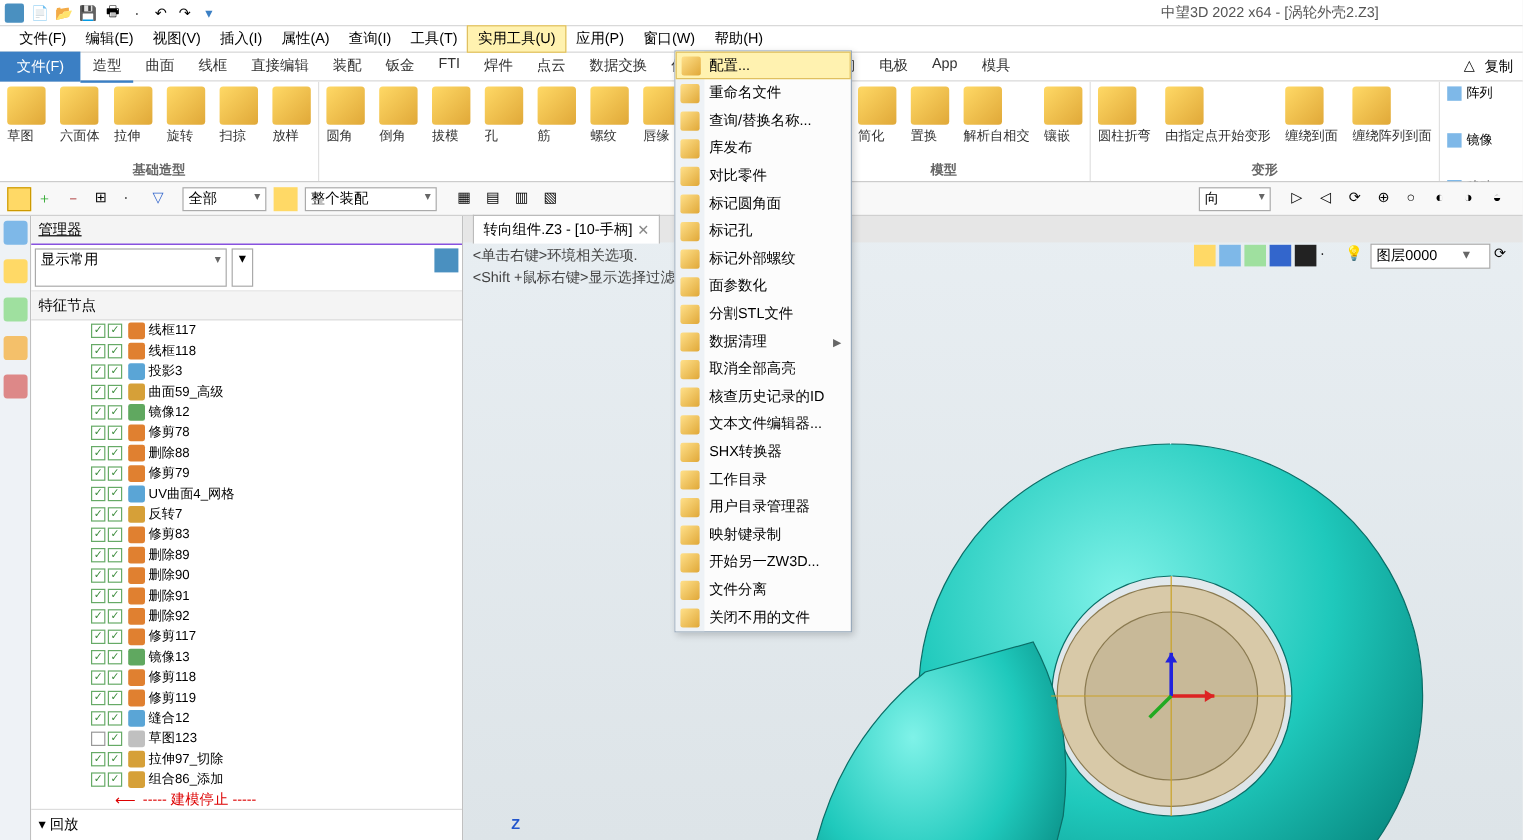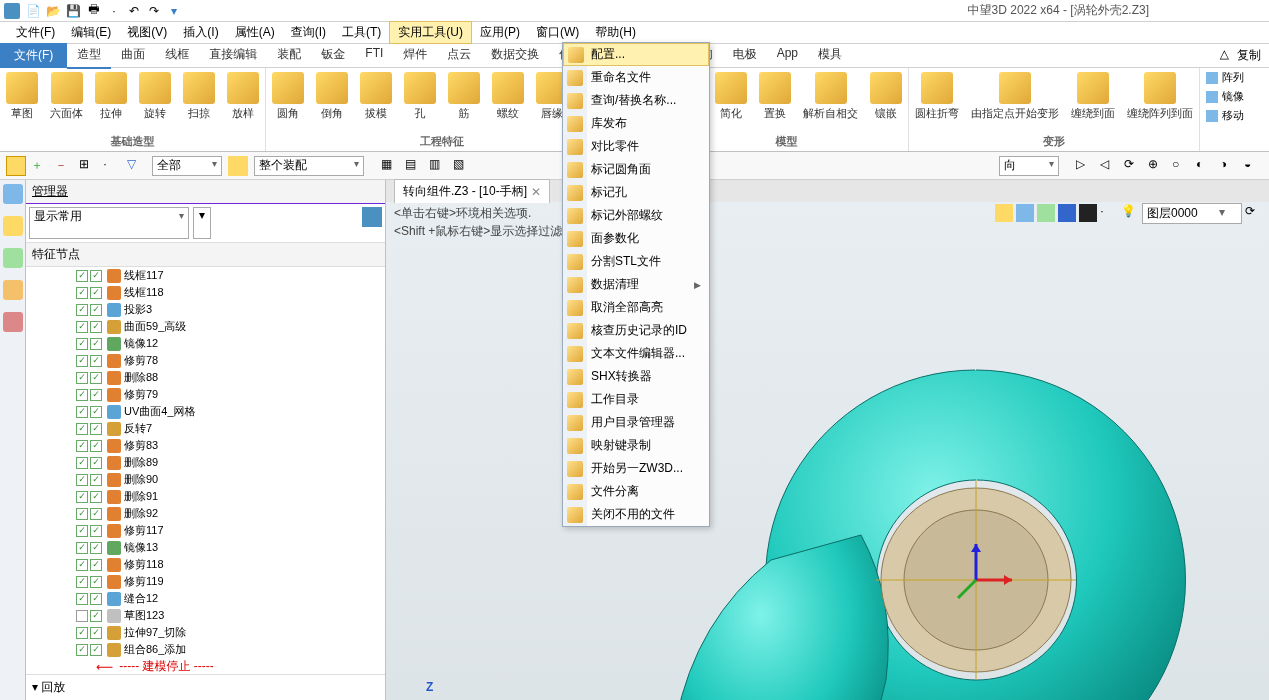--- a/index.html
+++ b/index.html
@@ -17,25 +17,25 @@
 .ribbon-tabs { height: 24px; background: #fff; display: flex; align-items: center; border-bottom: 1px solid #d0d0d0; }
 .ribbon-tabs .filetab { background: #3b7fc4; color: #fff; padding: 4px 14px; }
 .ribbon-tabs .rtab { padding: 4px 10px; cursor: pointer; color: #333; }
 .ribbon-tabs .rtab.active { border-bottom: 2px solid #3b7fc4; }
 .ribbon-tabs .right-btns { margin-left:auto; padding-right:8px; display:flex; gap:8px;}
 
 .ribbon { height: 84px; background: #fff; display: flex; border-bottom: 1px solid #c0c0c0; overflow:hidden;}
 .ribbon-group { border-right: 1px solid #e0e0e0; display: flex; flex-direction: column; }
 .ribbon-group .btns { display: flex; flex: 1; }
 .ribbon-group .label { text-align: center; color: #666; font-size: 11px; padding: 2px 0; font-weight: bold; }
-.rbtn { display: flex; flex-direction: column; align-items: center; justify-content: flex-start; padding: 4px 6px 0 6px; cursor: pointer; }
+.rbtn { display: flex; flex-direction: column; justify-content: flex-start; padding: 4px 6px 0 6px; cursor: pointer; }
 .rbtn .ricon { width: 32px; height: 32px; background: linear-gradient(135deg,#ffd966,#e0a838); border-radius: 3px; margin-bottom: 2px; }
 .rbtn .rlabel { font-size: 11px; color: #333; white-space:nowrap; }
 
-.side-panels { display:flex; flex-direction:column; padding-right:4px;}
+.side-panels { display:flex; flex-direction:column; padding-right:4px;gap:20px;}
 .side-small { font-size:11px; padding:2px 6px; display:flex; align-items:center; gap:4px;}
 
 .toolbar2 { height: 28px; background: #f8f8f8; border-bottom: 1px solid #d0d0d0; display: flex; align-items: center; padding: 0 4px; }
 .toolbar2 .tbtn { width: 20px; height: 20px; margin: 0 2px; border:1px solid transparent;}
 .toolbar2 .combo { height: 20px; border:1px solid #aaa; background:#fff; padding:0 18px 0 4px; margin:0 4px; min-width:70px; position:relative;}
 .toolbar2 .combo::after { content:"▾"; position:absolute; right:4px; top:1px; color:#666; font-size:10px;}
 
 .main { display: flex; height: calc(700px - 22px - 22px - 24px - 84px - 28px); }
 .leftbar { width: 26px; background: #eef2f6; border-right: 1px solid #c0c0c0; display:flex; flex-direction:column; align-items:center; padding-top:4px; gap:12px;}
 .leftbar .licon { width:20px; height:20px; border-radius:3px;}
@@ -194,21 +194,20 @@
         </div>
         <div class="rbtn">
           <div class="ricon"></div>
           <div class="rlabel">唇缘</div>
         </div>
         <div class="rbtn">
           <div class="ricon"></div>
           <div class="rlabel">坯料</div>
         </div>
       </div>
-      <div class="label">工程特征</div>
     </div>
     <div class="ribbon-group">
       <div class="btns">
         <div class="rbtn">
           <div class="ricon"></div>
           <div class="rlabel">面偏移</div>
         </div>
       </div>
       <div class="label"></div>
     </div>

